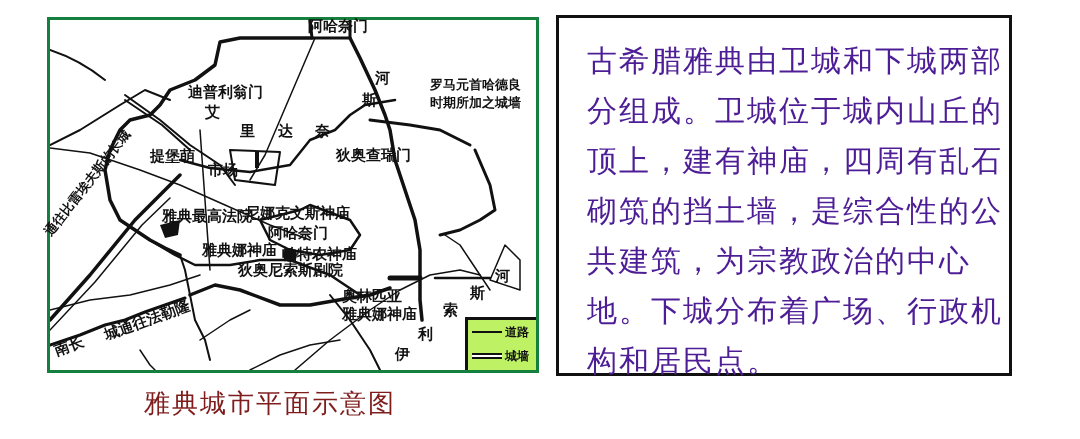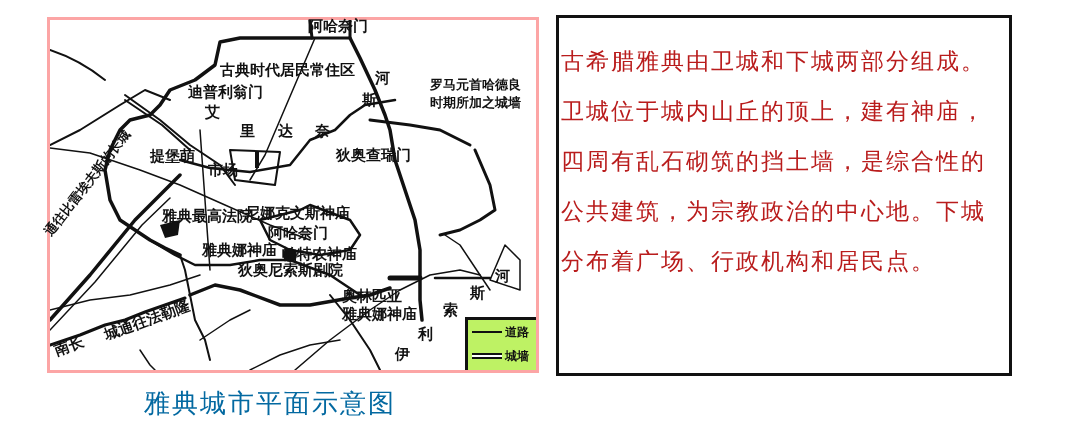--- a/index.html
+++ b/index.html
@@ -1,28 +1,28 @@
 <!DOCTYPE html>
 <html><head>
 <meta charset="utf-8">
 <style>
   html,body{margin:0;padding:0;background:#fff;}
   body{width:1080px;height:439px;position:relative;overflow:hidden;font-family:"DejaVu Serif","Liberation Serif",serif;color:#111;}
-  .map-box{position:absolute;left:47px;top:17px;width:486px;height:350px;border:3px solid #fca5a5;box-sizing:content-box;}
+  .map-box{position:absolute;left:47px;top:17px;width:486px;height:350px;border:3px solid #15803d;box-sizing:content-box;}
   .map-box svg{position:absolute;left:0;top:0;width:486px;height:350px;}
   .lbl{position:absolute;font-weight:bold;font-size:15px;line-height:16px;white-space:nowrap;font-family:"DejaVu Serif",serif;color:#111;}
   .lbl.sm{font-size:13px;line-height:14px;}
   .legend{position:absolute;right:0;bottom:0;width:68px;height:50px;border-left:3px solid #111;border-top:3px solid #111;background:#bef264;}
   .legend .row{display:flex;align-items:center;height:24px;padding-left:4px;}
   .legend .ln{width:30px;height:2px;background:#111;margin-right:3px;}
   .legend .ln.dbl{height:3px;border-top:2px solid #111;border-bottom:2px solid #111;background:#fff;height:2px;}
   .legend span.t{font-size:12px;font-weight:bold;}
   .text-box{position:absolute;left:556px;top:15px;width:450px;height:355px;border:3px solid #111;box-sizing:content-box;}
-  .text-box p{margin:0;position:absolute;left:2px;top:18px;width:430px;font-size:23px;line-height:50px;letter-spacing:2px;font-family:"DejaVu Serif",serif;color:#b91c1c;}
-  .caption{position:absolute;left:120px;top:386px;width:300px;text-align:center;font-size:26px;letter-spacing:2px;font-family:"DejaVu Serif",serif;color:#0369a1;}
+  .text-box p{margin:0;position:absolute;left:28px;top:18px;width:430px;font-size:30px;line-height:50px;letter-spacing:2px;font-family:"DejaVu Serif",serif;color:#4c1d95;}
+  .caption{position:absolute;left:120px;top:386px;width:300px;text-align:center;font-size:26px;letter-spacing:2px;font-family:"DejaVu Serif",serif;color:#7f1d1d;}
 </style>
 </head>
 <body>
 
 <div class="map-box">
   <svg viewBox="0 0 486 350" xmlns="http://www.w3.org/2000/svg">
     <g fill="none" stroke="#111" stroke-linecap="round" stroke-linejoin="round">
 
       <path d="M260 0 L262 18 L300 18 L300 0" stroke-width="3"></path>
       <path d="M262 18 L190 18 L170 22 L165 45 L145 60 L120 70 L110 85 L100 95 L80 100 L70 110 L60 130 L55 150 L60 180 L70 200 L85 210 L100 220 L115 228 L130 235" stroke-width="3.5"></path>
@@ -65,21 +65,20 @@
       <path d="M385 258 L440 258" stroke-width="2.5"></path>
       <path d="M440 260 L470 270 L470 240 L455 225 Z" stroke-width="1.5"></path>
     </g>
 
     <path d="M110 205 L130 200 L128 215 L115 218 Z" fill="#111"></path>
     <circle cx="240" cy="235" r="7" fill="#111"></circle>
     <rect x="205" y="132" width="4" height="16" fill="#111"></rect>
   </svg>
 
   <div class="lbl" style="left:258px;top:-2px;">阿哈奈门</div>
-  <div class="lbl" style="left:170px;top:42px;">古典时代居民常住区</div>
   <div class="lbl" style="left:118px;top:64px;margin-left:20px;">迪普利翁门</div>
   <div class="lbl" style="left:155px;top:84px;">艾</div>
   <div class="lbl" style="left:190px;top:103px;">里</div>
   <div class="lbl" style="left:228px;top:103px;">达</div>
   <div class="lbl" style="left:265px;top:103px;">奈</div>
   <div class="lbl" style="left:312px;top:72px;">斯</div>
   <div class="lbl" style="left:325px;top:50px;">河</div>
   <div class="lbl sm" style="left:380px;top:58px;">罗马元首哈德良</div>
   <div class="lbl sm" style="left:380px;top:76px;">时期所加之城墙</div>
   <div class="lbl" style="left:286px;top:100px;margin-top:27px;">狄奥查瑞门</div>

